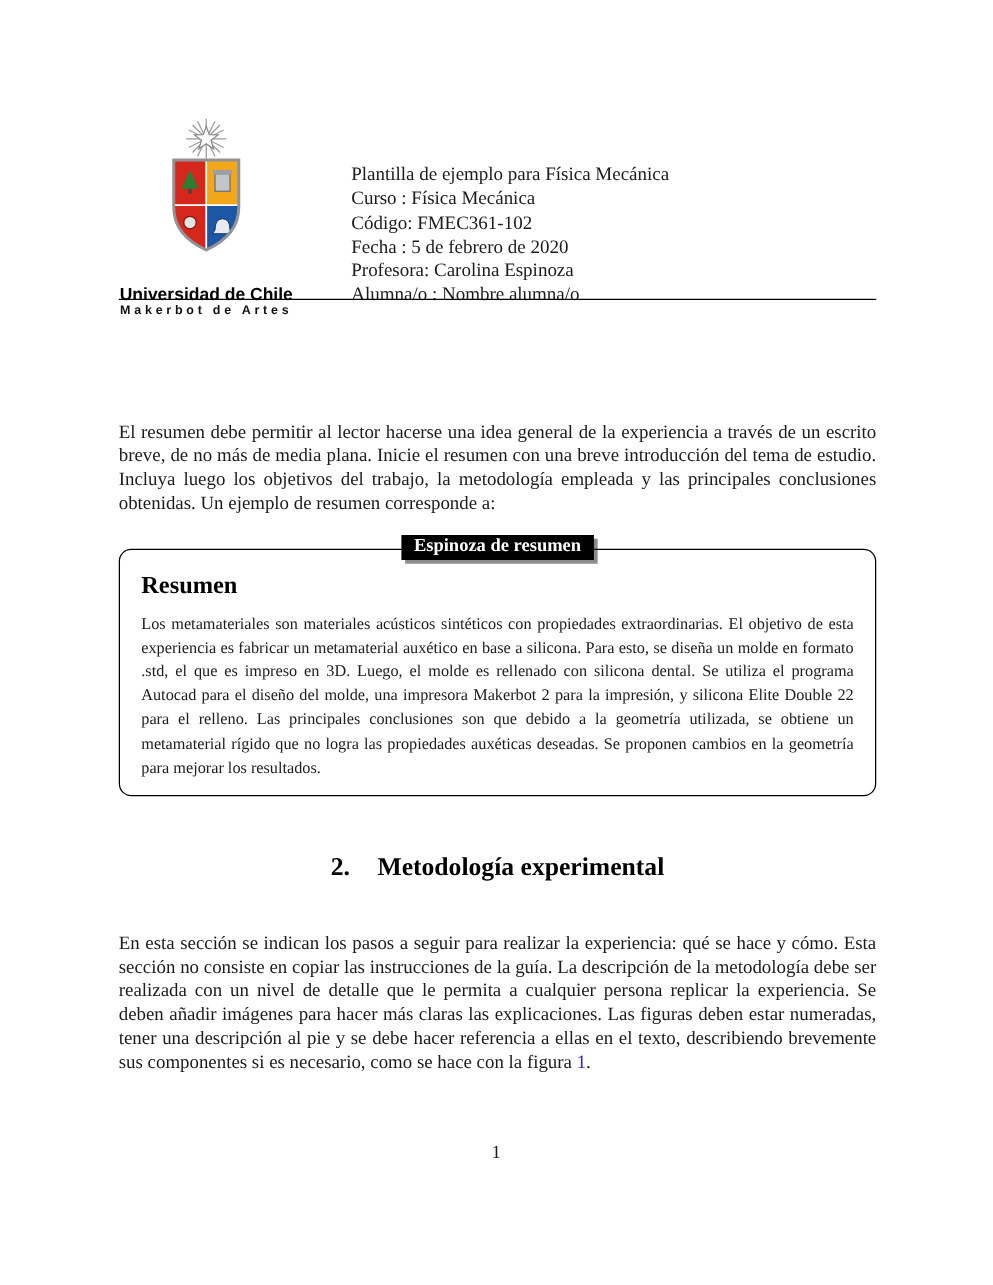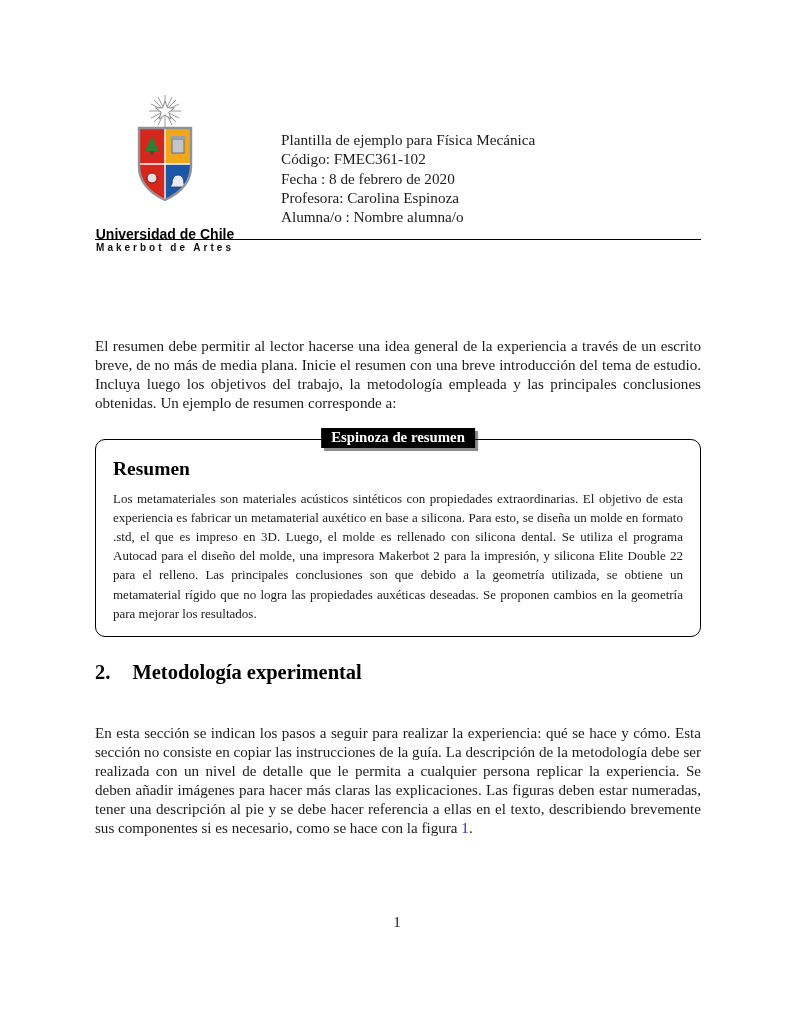--- a/index.html
+++ b/index.html
@@ -101,21 +101,21 @@
     font-weight: 700;
     margin: 7px 0 9px 0;
     color: #000;
   }
   .box-body {
     font-size: 13px;
     line-height: 19.2px;
     text-align: justify;
   }
 
-  .section-2 { margin-top: 24px; }
+  .section-2 { margin-top: 46px; text-align: center; }
 
   .fig-link {
     text-decoration: none;
     cursor: pointer;
   }
 
   .page-number {
     position: absolute;
     left: 0;
     right: 0;
@@ -167,22 +167,23 @@
         <line x1="49" y1="70" x2="101" y2="70" stroke="#ffffff" stroke-width="1.4"></line>
       </g>
       <path d="M49,34 H101 V72 Q101,94 75,106 Q49,94 49,72 Z" fill="none" stroke="#8f9398" stroke-width="2.4"></path>
     </svg>
     <div class="logo-name">Universidad de Chile</div>
     <div class="logo-sub">Makerbot de Artes</div>
   </div>
 
   <div class="header-info">
     <div>Plantilla de ejemplo para Física Mecánica</div>
+    <div>Curso : Física Mecánica</div>
     <div>Código: FMEC361-102</div>
-    <div>Fecha : 8 de febrero de 2020</div>
+    <div>Fecha : 5 de febrero de 2020</div>
     <div>Profesora: Carolina Espinoza</div>
     <div>Alumna/o : Nombre alumna/o</div>
   </div>
 
   <div class="header-divider"></div>
 
   <div class="content">
 
 
     <p class="body-par">El resumen debe permitir al lector hacerse una idea general de la experiencia a través de un escrito breve, de no más de media plana. Inicie el resumen con una breve introducción del tema de estudio. Incluya luego los objetivos del trabajo, la metodología empleada y las principales conclusiones obtenidas. Un ejemplo de resumen corresponde a:</p>

